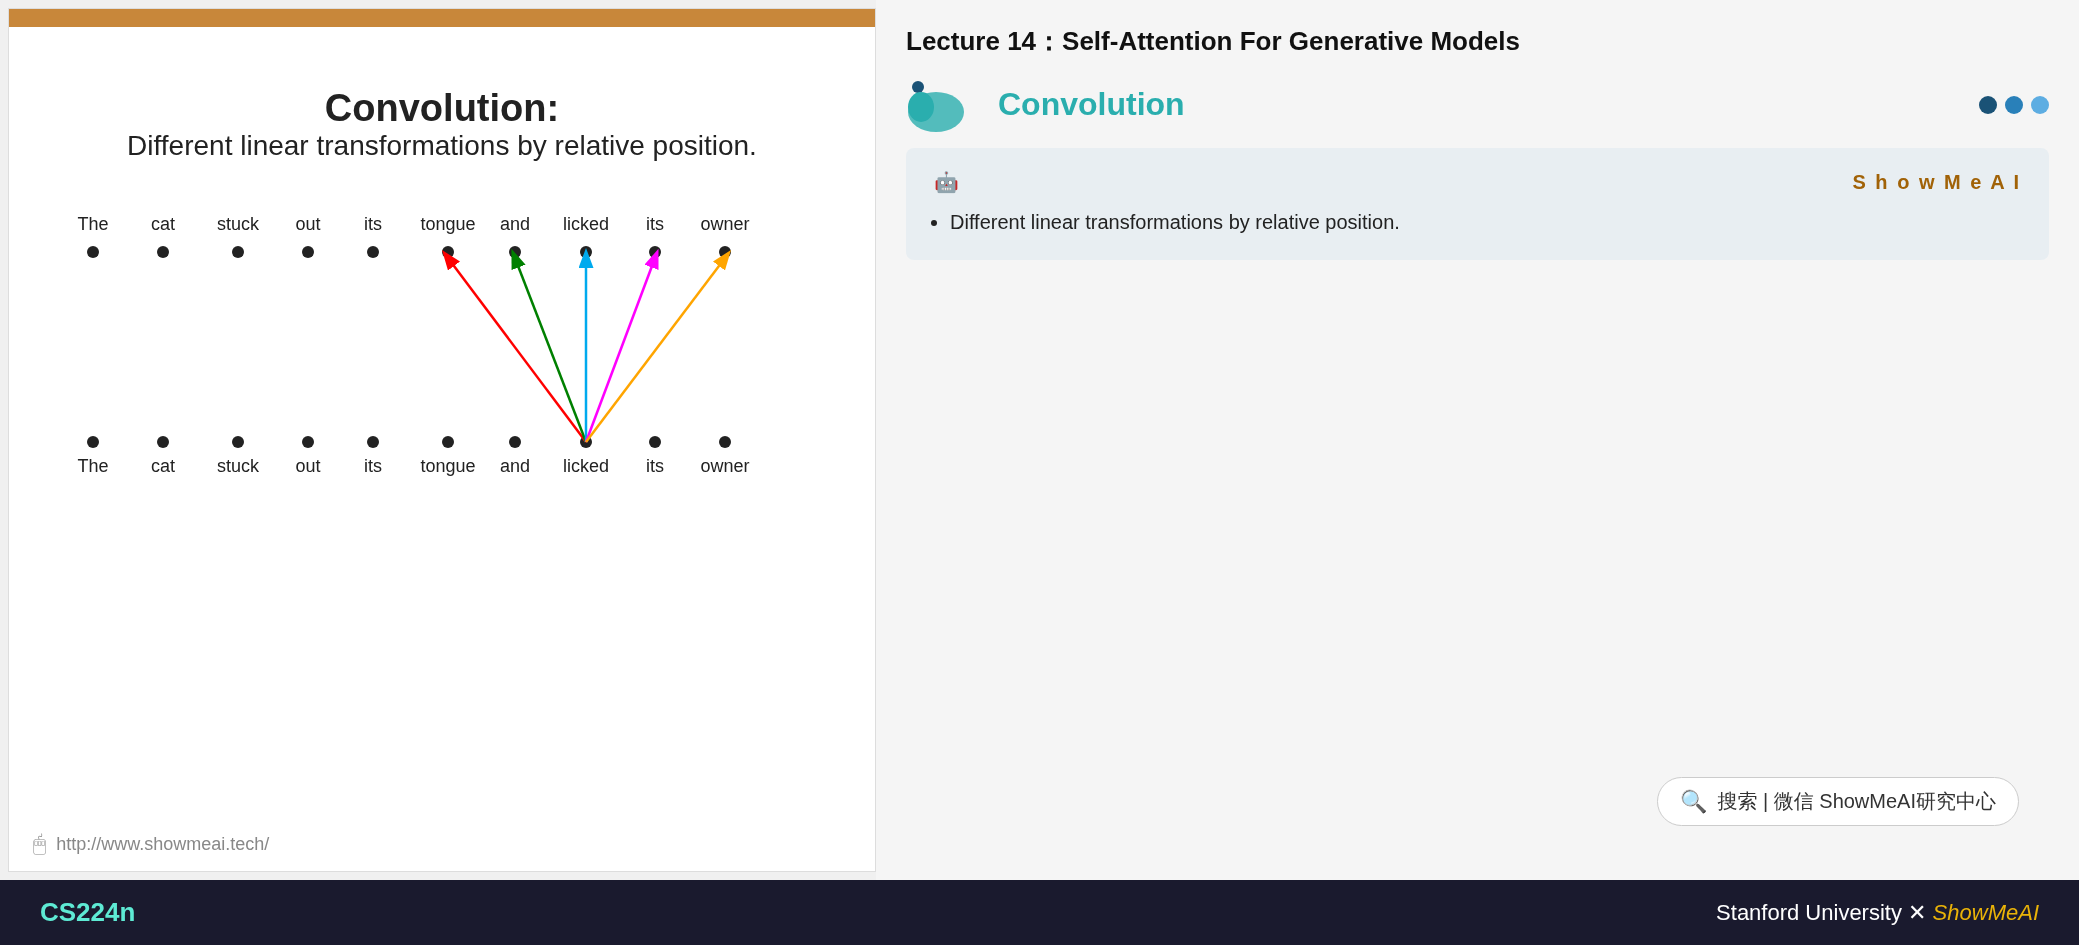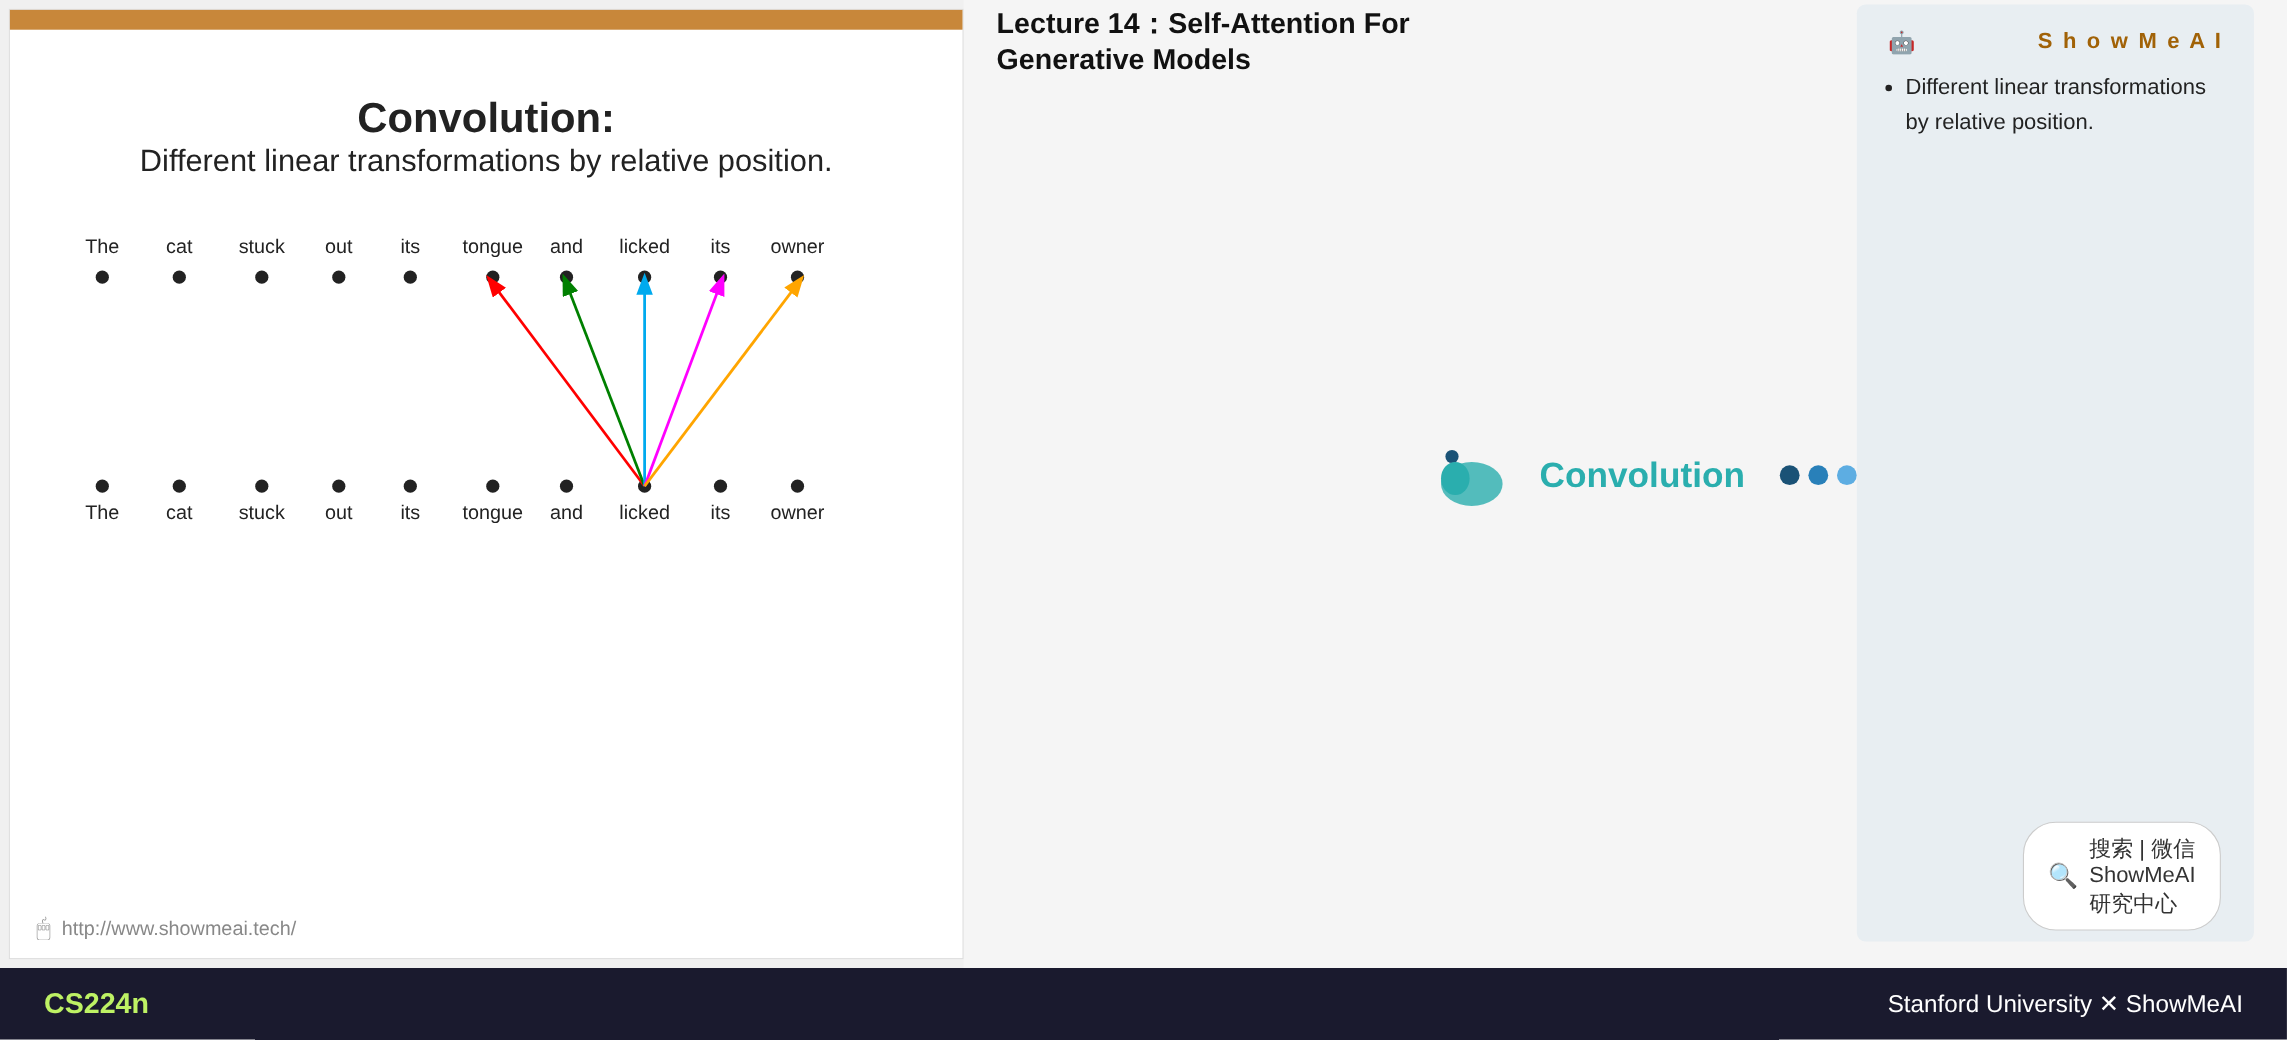--- a/index.html
+++ b/index.html
@@ -77,22 +77,22 @@
       align-items: center;
       gap: 10px;
       color: #888;
       font-size: 18px;
     }
 
     
     .right-panel {
       flex: 1;
       display: flex;
-      flex-direction: row;
-      padding: 4px 30px;
+      flex-direction: column;
+      padding: 24px 30px;
       background: #f5f5f5;
     }
 
     .lecture-title {
       font-size: 26px;
       font-weight: bold;
       color: #111;
       margin-bottom: 18px;
     }
 
@@ -195,32 +195,33 @@
 
     .bottom-left {
       display: flex;
       align-items: center;
       gap: 12px;
       font-size: 22px;
       color: white;
     }
 
     .cs-label {
-      color: #bef264;
+      color: #5eead4;
       font-weight: bold;
       font-size: 26px;
     }
 
     .bottom-right {
       font-size: 22px;
       color: white;
     }
 
     .bottom-right .brand {
-      color: #ffffff;
+      color: #eab308;
+      font-style: italic;
     }
 
     
     .diagram-svg {
       width: 780px;
       height: 340px;
       margin-top: 10px;
     }
 
     .word-label {

